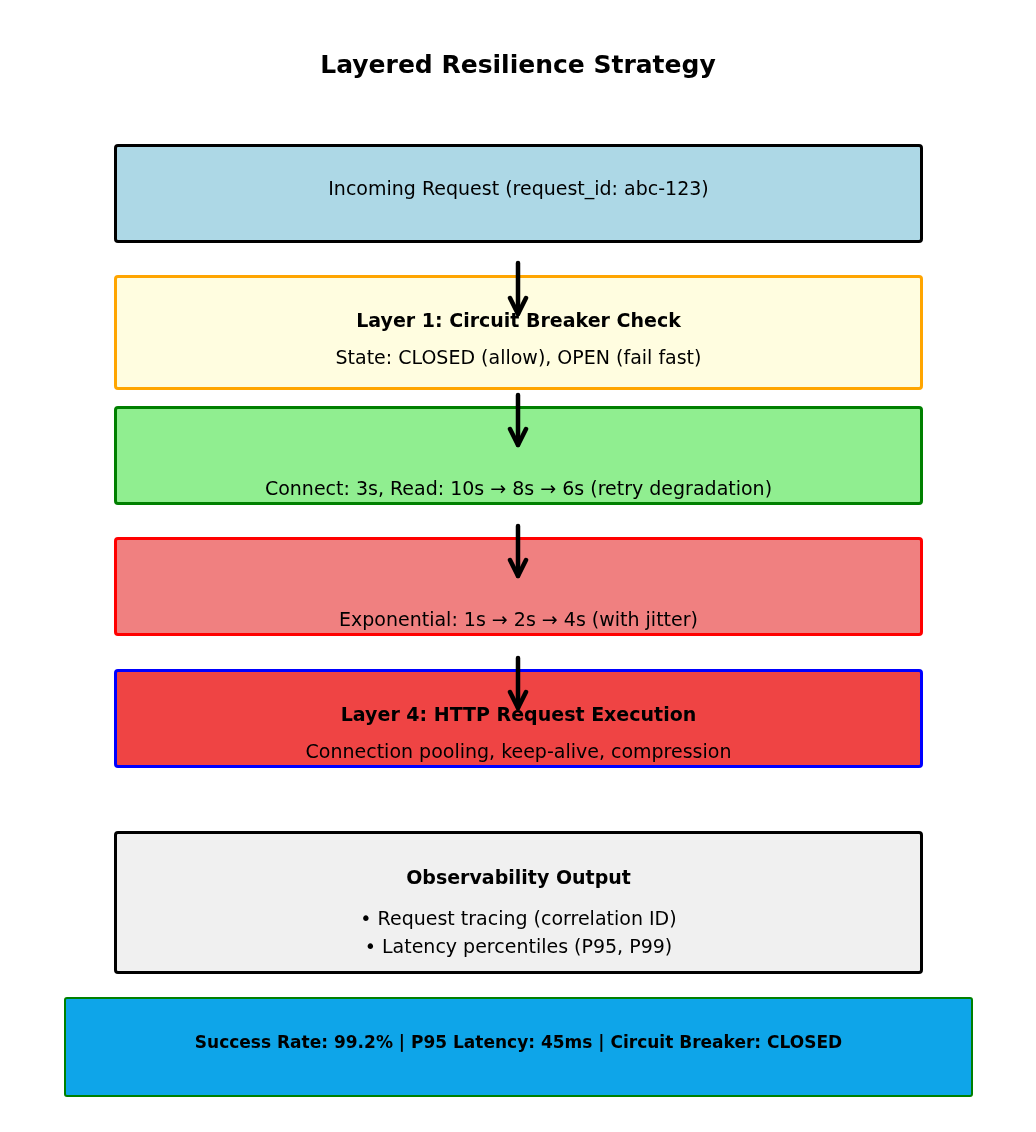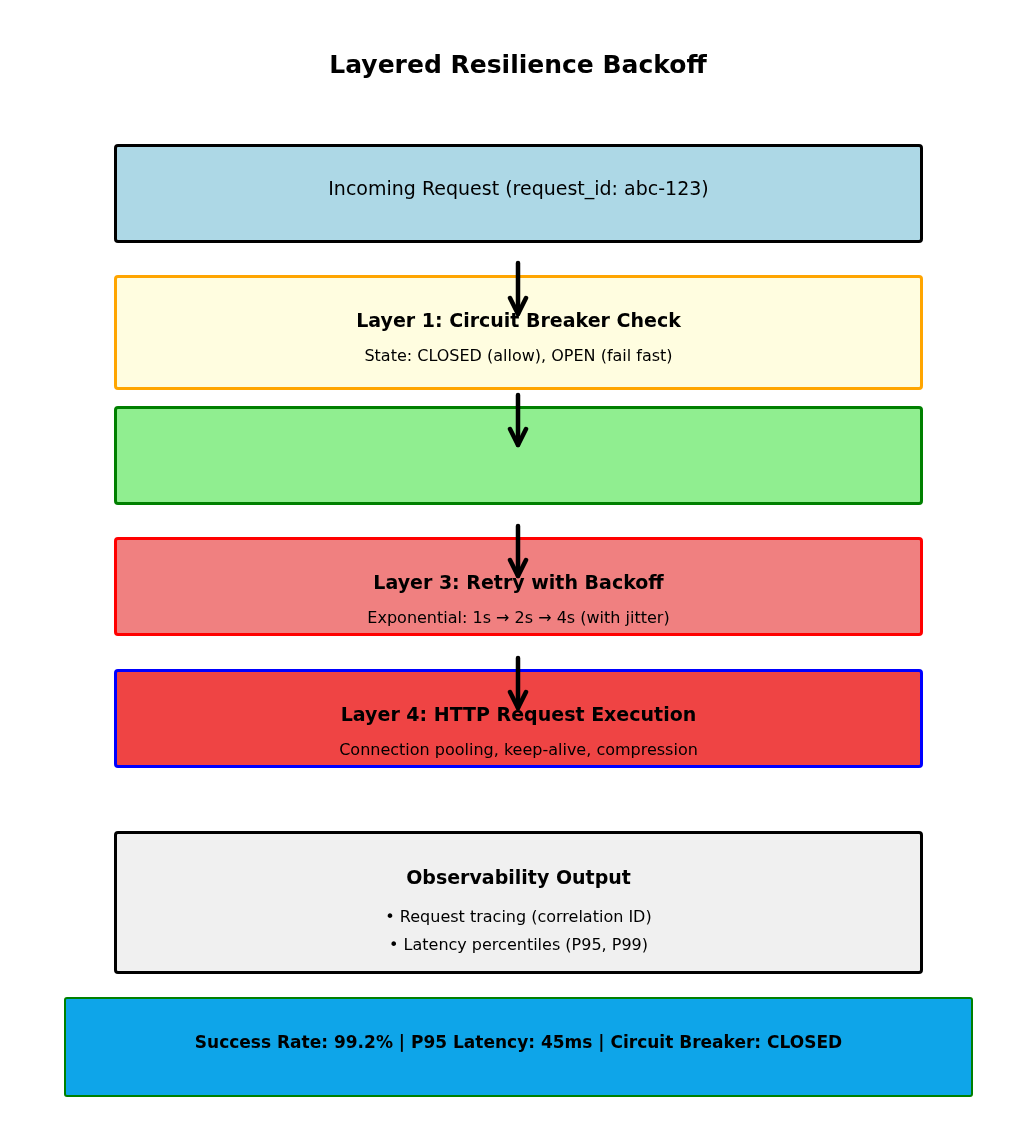--- a/index.html
+++ b/index.html
@@ -2,42 +2,42 @@
 <html><head>
 <meta charset="utf-8">
 <style>
   html, body { margin: 0; padding: 0; background: #ffffff; }
   body { width: 1036px; height: 1132px; position: relative; overflow: hidden; font-family: "DejaVu Sans", sans-serif; color: #000; }
   .title { position: absolute; left: 0; width: 1036px; top: 50px; text-align: center; font-size: 25px; font-weight: bold; }
   .box { position: absolute; box-sizing: border-box; border-radius: 4px; border-style: solid; text-align: center; }
   .box .t { position: absolute; left: 0; right: 0; }
   .head-normal { font-size: 19px; font-weight: normal; }
   .head-bold { font-size: 19px; font-weight: bold; }
-  .sub { font-size: 16px; }
+  .sub { font-size: 19px; }
   svg.arrows { position: absolute; left: 0; top: 0; pointer-events: none; }
 </style>
 </head>
 <body>
 
-<div class="title">Layered Resilience Backoff</div>
+<div class="title">Layered Resilience Strategy</div>
 
 <div class="box" id="box-request" style="left: 114px; top: 144px; width: 809px; height: 99px; border-width: 3.5px; background: rgb(173, 216, 230); border-color: rgb(0, 0, 0);">
   <div class="t head-normal" style="top:30px;">Incoming Request (request_id: abc-123)</div>
 </div>
 
 <div class="box" id="box-layer1" style="left: 114px; top: 275px; width: 809px; height: 115px; border-width: 3px; background: rgb(255, 253, 224); border-color: rgb(255, 165, 0);">
   <div class="t head-bold" style="top:31px;">Layer 1: Circuit Breaker Check</div>
   <div class="t sub" style="top:68px;">State: CLOSED (allow), OPEN (fail fast)</div>
 </div>
 
 <div class="box" id="box-layer2" style="left: 114px; top: 406px; width: 809px; height: 99px; border-width: 3px; background: rgb(144, 238, 144); border-color: rgb(0, 128, 0);">
+  <div class="t sub" style="top:68px;">Connect: 3s, Read: 10s → 8s → 6s (retry degradation)</div>
 </div>
 
 <div class="box" id="box-layer3" style="left: 114px; top: 537px; width: 809px; height: 99px; border-width: 3px; background: rgb(240, 128, 128); border-color: rgb(255, 0, 0);">
-  <div class="t head-bold" style="top:31px;">Layer 3: Retry with Backoff</div>
   <div class="t sub" style="top:68px;">Exponential: 1s → 2s → 4s (with jitter)</div>
 </div>
 
 <div class="box" id="box-layer4" style="left: 114px; top: 669px; width: 809px; height: 99px; border-width: 3px; background: #ef4444; border-color: rgb(0, 0, 255);">
   <div class="t head-bold" style="top:31px;">Layer 4: HTTP Request Execution</div>
   <div class="t sub" style="top:68px;">Connection pooling, keep-alive, compression</div>
 </div>
 
 <div class="box" id="box-observability" style="left: 114px; top: 811px; width: 809px; height: 143px; border-width: 3.5px; background: rgb(240, 240, 240); border-color: rgb(0, 0, 0); margin-top: 20px;">
   <div class="t head-bold" style="top:32px;">Observability Output</div>

